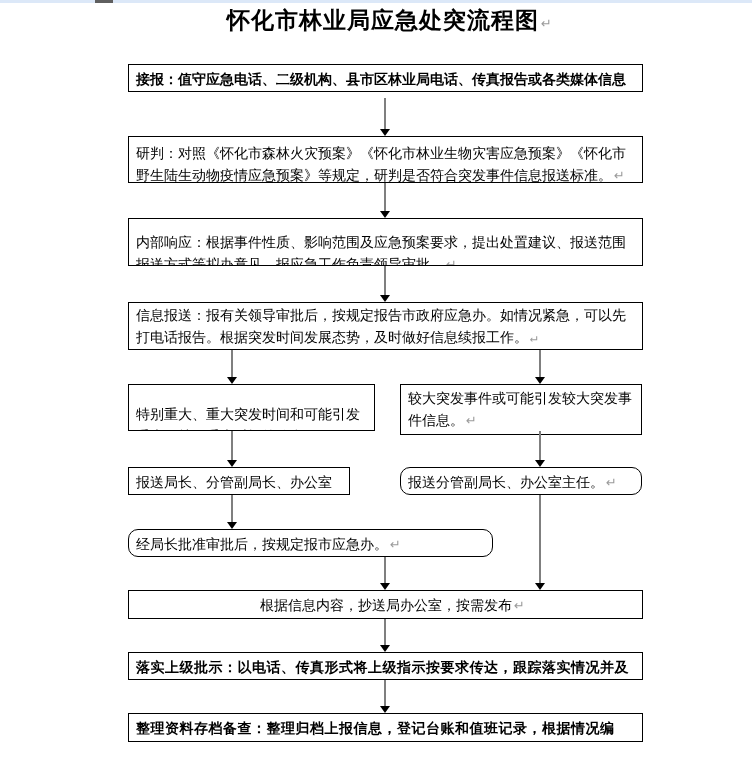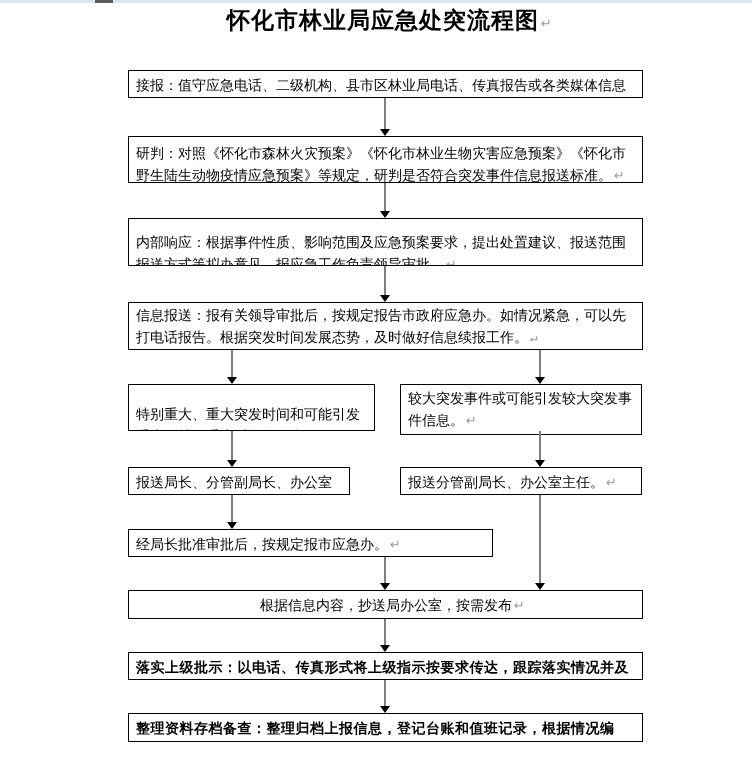--- a/index.html
+++ b/index.html
@@ -13,29 +13,29 @@
   .page-title{
     position:absolute;left:14px;top:5px;width:752px;text-align:center;
     font-size:23px;font-weight:bold;letter-spacing:1px;line-height:30px;
   }
   .pilcrow{color:#9a9a9a;font-weight:normal;font-size:13px;margin-left:2px;}
   .fbox{
     position:absolute;border:1px solid #000;background:#fff;
     font-size:14px;line-height:22px;padding:3px 6px 0 7px;box-sizing:border-box;
     text-align:left;overflow:hidden;
   }
-  .b0 {left:128px;top:70px; width:515px;height:28px;}
+  .b0 {left:128px;top:64px; width:515px;height:28px;font-weight:bold;}
   .b1 {left:128px;top:136px;width:515px;height:47px;padding-top:5px;}
   .b2 {left:128px;top:218px;width:515px;height:48px;padding-top:12px;}
   .b3 {left:128px;top:302px;width:515px;height:48px;padding-top:2px;font-family:Liberation Mono, monospace;}
   .b4 {left:128px;top:384px;width:247px;height:47px;padding-top:18px;}
   .b5 {left:400px;top:384px;width:242px;height:51px;padding-top:2px;}
   .b6 {left:128px;top:467px;width:222px;height:28px;}
-  .b7 {left:400px;top:467px;width:242px;height:28px;}
-  .b8 {left:128px;top:529px;width:365px;height:28px;}
+  .b7 {left:400px;top:467px;width:242px;height:28px;border-radius:10px;}
+  .b8 {left:128px;top:529px;width:365px;height:28px;border-radius:10px;}
   .b9 {left:128px;top:590px;width:515px;height:29px;text-align:center;padding-left:20px;}
   .b10{left:128px;top:652px;width:515px;height:28px;font-weight:bold;letter-spacing:0.5px;}
   .b11{left:128px;top:713px;width:515px;height:29px;font-weight:bold;letter-spacing:0.5px;}
   .arrow{position:absolute;width:10px;}
   .arrow::before{
     content:'';position:absolute;left:4px;top:0;bottom:6px;width:2px;background:#7f7f7f;
   }
   .arrow::after{
     content:'';position:absolute;left:0;bottom:0;width:0;height:0;
     border-left:5px solid transparent;border-right:5px solid transparent;border-top:7px solid #000;

